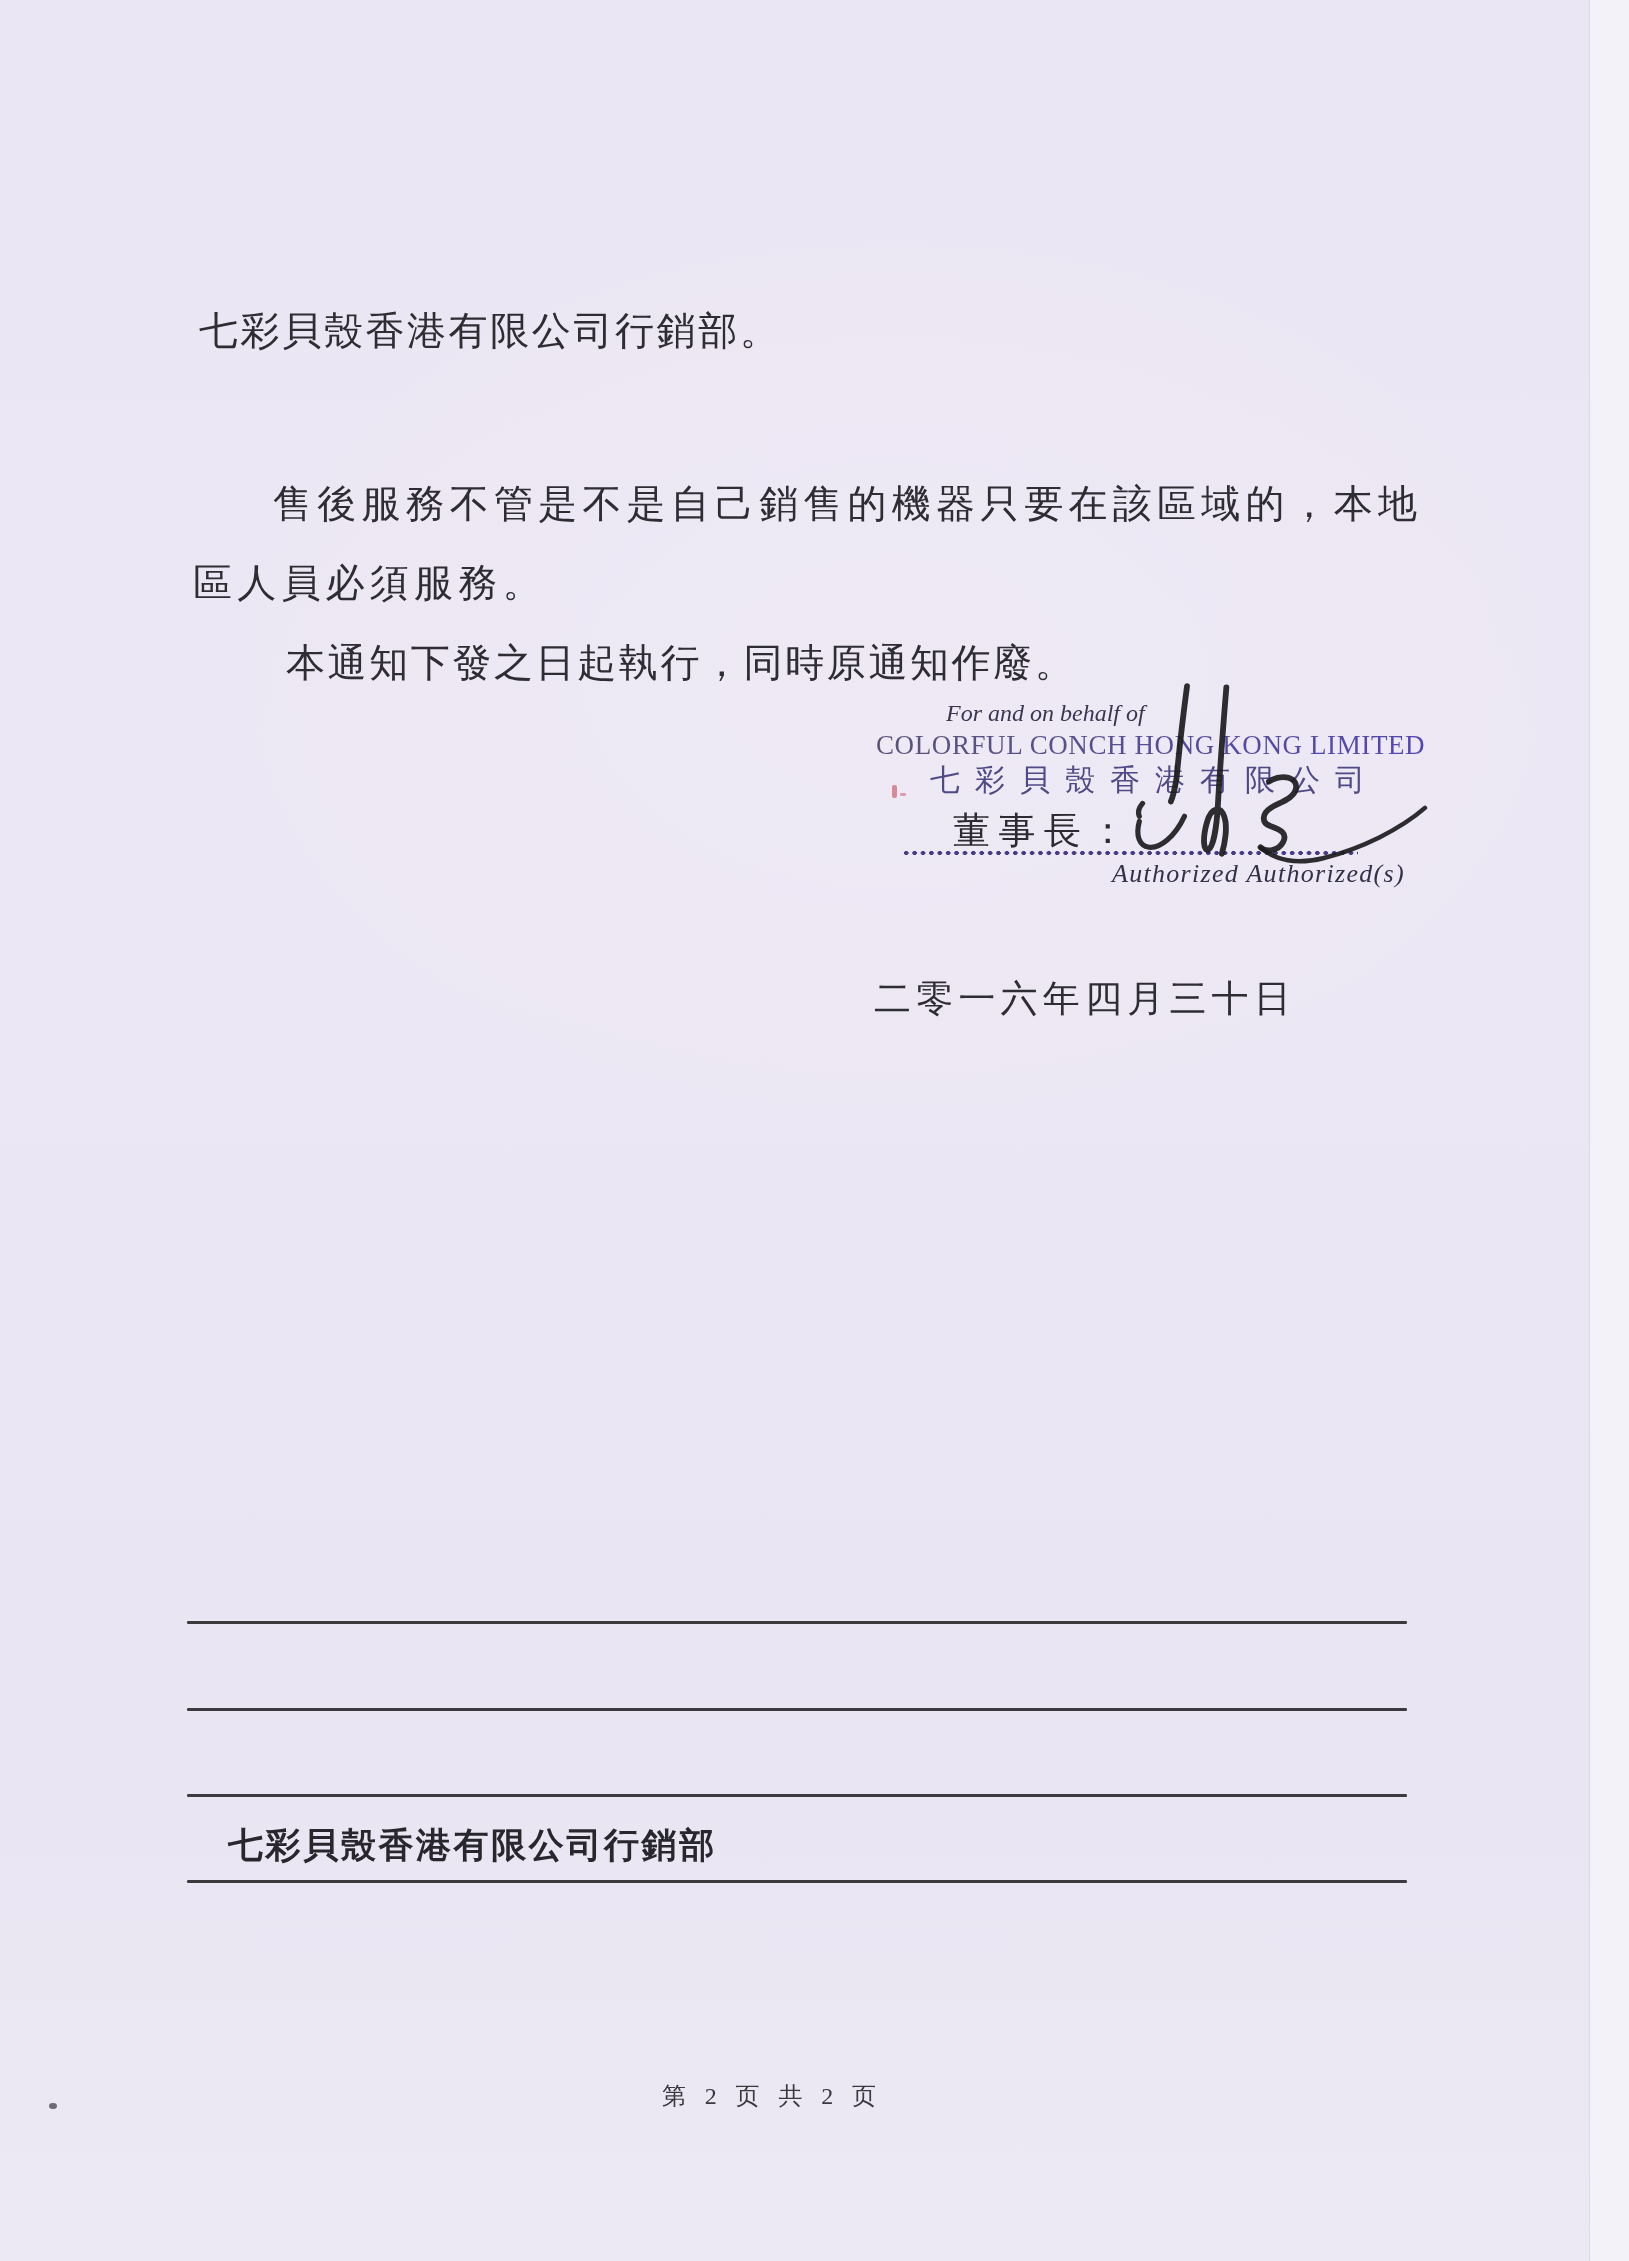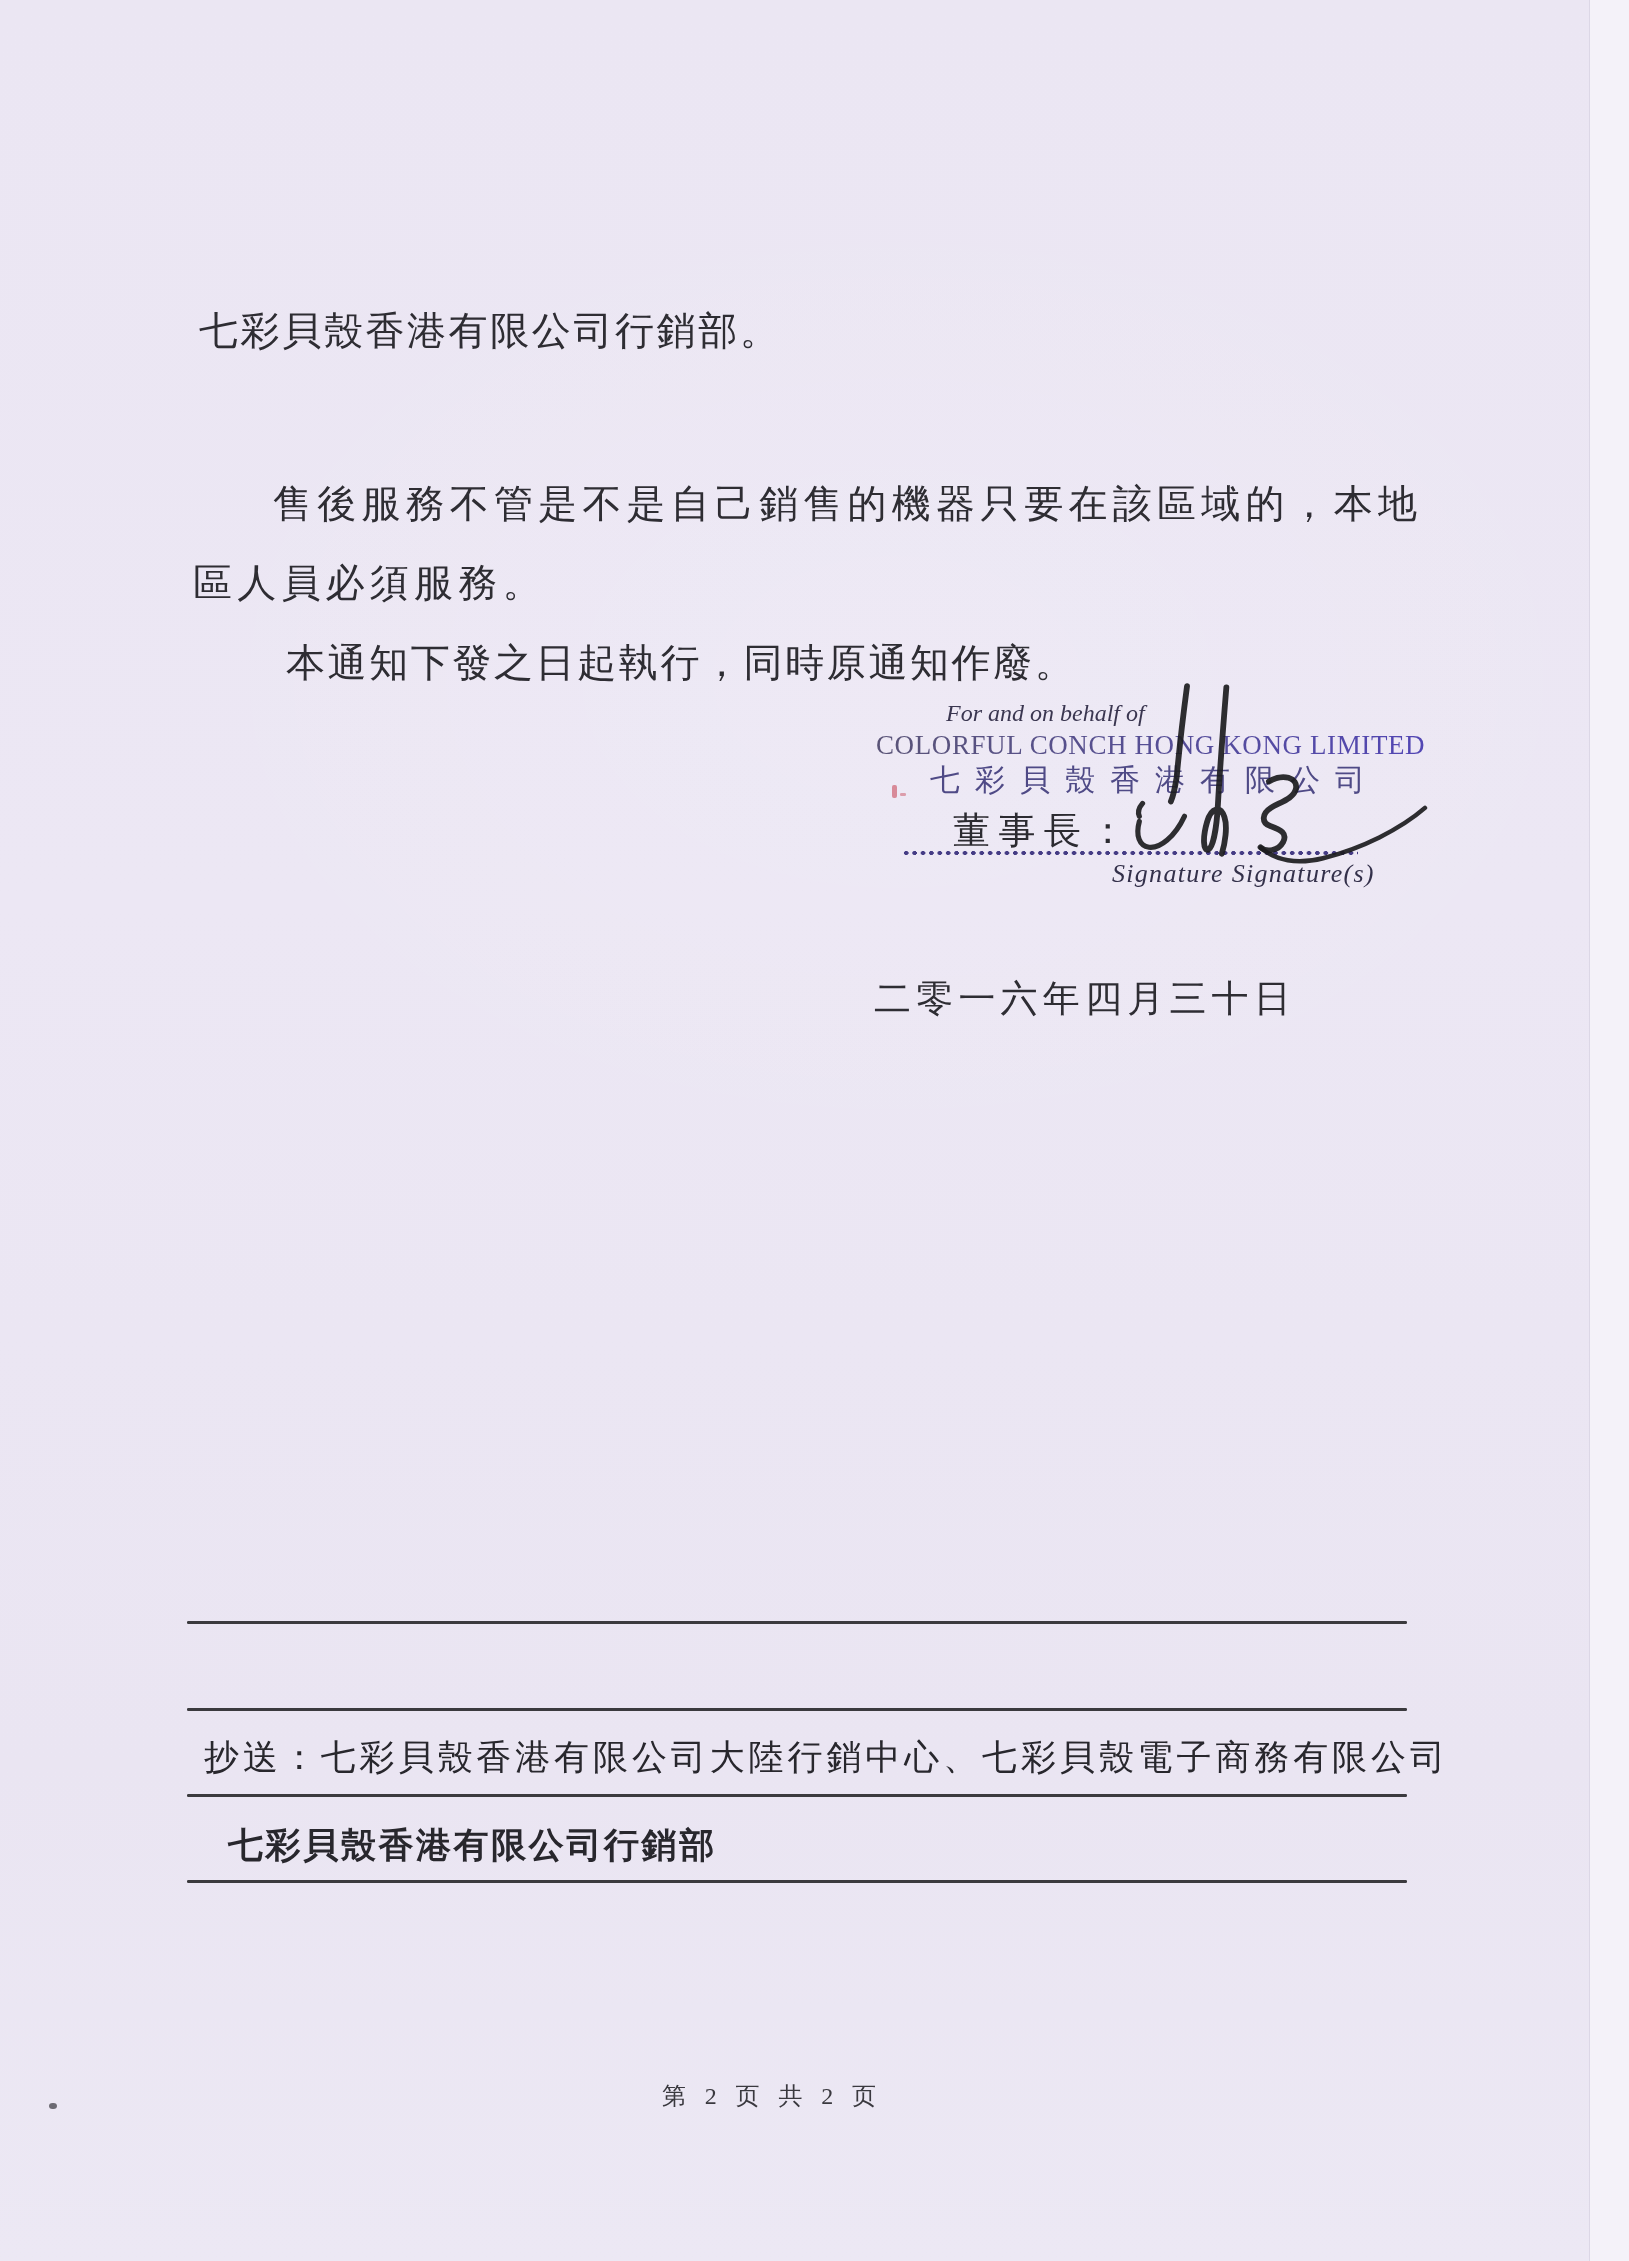--- a/index.html
+++ b/index.html
@@ -56,21 +56,21 @@
   <div class="txt italic-en" style="left:930px;top:700px;font-size:24px;">For and on behalf of</div>
 
   <div class="txt stamp-en" style="left:876px;top:730px;">COLORFUL CONCH HONG KONG LIMITED</div>
 
   <div class="txt stamp-zh" style="left:930px;top:760px;">七彩貝殼香港有限公司</div>
 
   <div class="txt" style="left:953px;top:806px;font-size:37px;letter-spacing:8.4px;color:#2c2b31;">董事長：</div>
 
   <div class="dotted-line"></div>
 
-  <div class="txt italic-en" style="left:1096px;top:859px;font-size:26px;letter-spacing:1.3px;color:#33304a;">Signature Signature(s)</div>
+  <div class="txt italic-en" style="left:1096px;top:859px;font-size:26px;letter-spacing:1.3px;color:#33304a;">Authorized Authorized(s)</div>
 
   <svg class="sig-svg" viewBox="0 0 2528 3507">
     <g fill="none" stroke="#1c1c1e" stroke-opacity="0.92" stroke-linecap="round" stroke-linejoin="round">
 
       <path d="M1841,1064 C1836,1102 1829,1160 1825,1205 C1822,1224 1819,1236 1816,1243" stroke-width="9"></path>
 
       <path d="M1772,1246 C1766,1253 1764,1259 1767,1266" stroke-width="8"></path>
       <path d="M1767,1274 C1761,1296 1767,1312 1782,1314 C1799,1316 1822,1298 1837,1266" stroke-width="8"></path>
 
       <path d="M1902,1066 C1897,1128 1892,1192 1889,1246 C1887,1286 1881,1314 1874,1318 C1866,1320 1865,1299 1872,1275 C1879,1251 1893,1250 1899,1267 C1904,1282 1900,1308 1895,1324" stroke-width="9"></path>
@@ -79,21 +79,20 @@
 
       <path d="M1956,1315 C1978,1335 2012,1341 2052,1331 C2112,1316 2172,1286 2210,1253" stroke-width="7"></path>
     </g>
   </svg>
 
   <div class="txt" style="left:874px;top:974px;font-size:37px;letter-spacing:5.2px;">二零一六年四月三十日</div>
 
   <div class="rule" style="top:1621px;"></div>
 
   <div class="rule" style="top:1708px;"></div>
-  <div class="txt footer-line" style="left:204px;top:1734px;letter-spacing:3.9px;">抄送：七彩貝殼香港有限公司大陸行銷中心、七彩貝殼電子商務有限公司</div>
 
   <div class="rule" style="top:1794px;"></div>
   <div class="txt footer-line" style="left:228px;top:1822px;letter-spacing:2.6px;font-weight:bold;">七彩貝殼香港有限公司行銷部</div>
 
   <div class="rule" style="top:1880px;"></div>
 
   <div class="txt" style="left:662px;top:2080px;font-size:24px;letter-spacing:6.4px;color:#3a393f;">第 2 页 共 2 页</div>
 
   <div class="speck" style="left:1599px;top:6.4px;width:6.4px;height:9px;background:#b24a3a;opacity:.8;"></div>
   <div class="speck" style="left:1605px;top:31px;width:5.8px;height:7px;background:#a8402f;opacity:.7;"></div>

